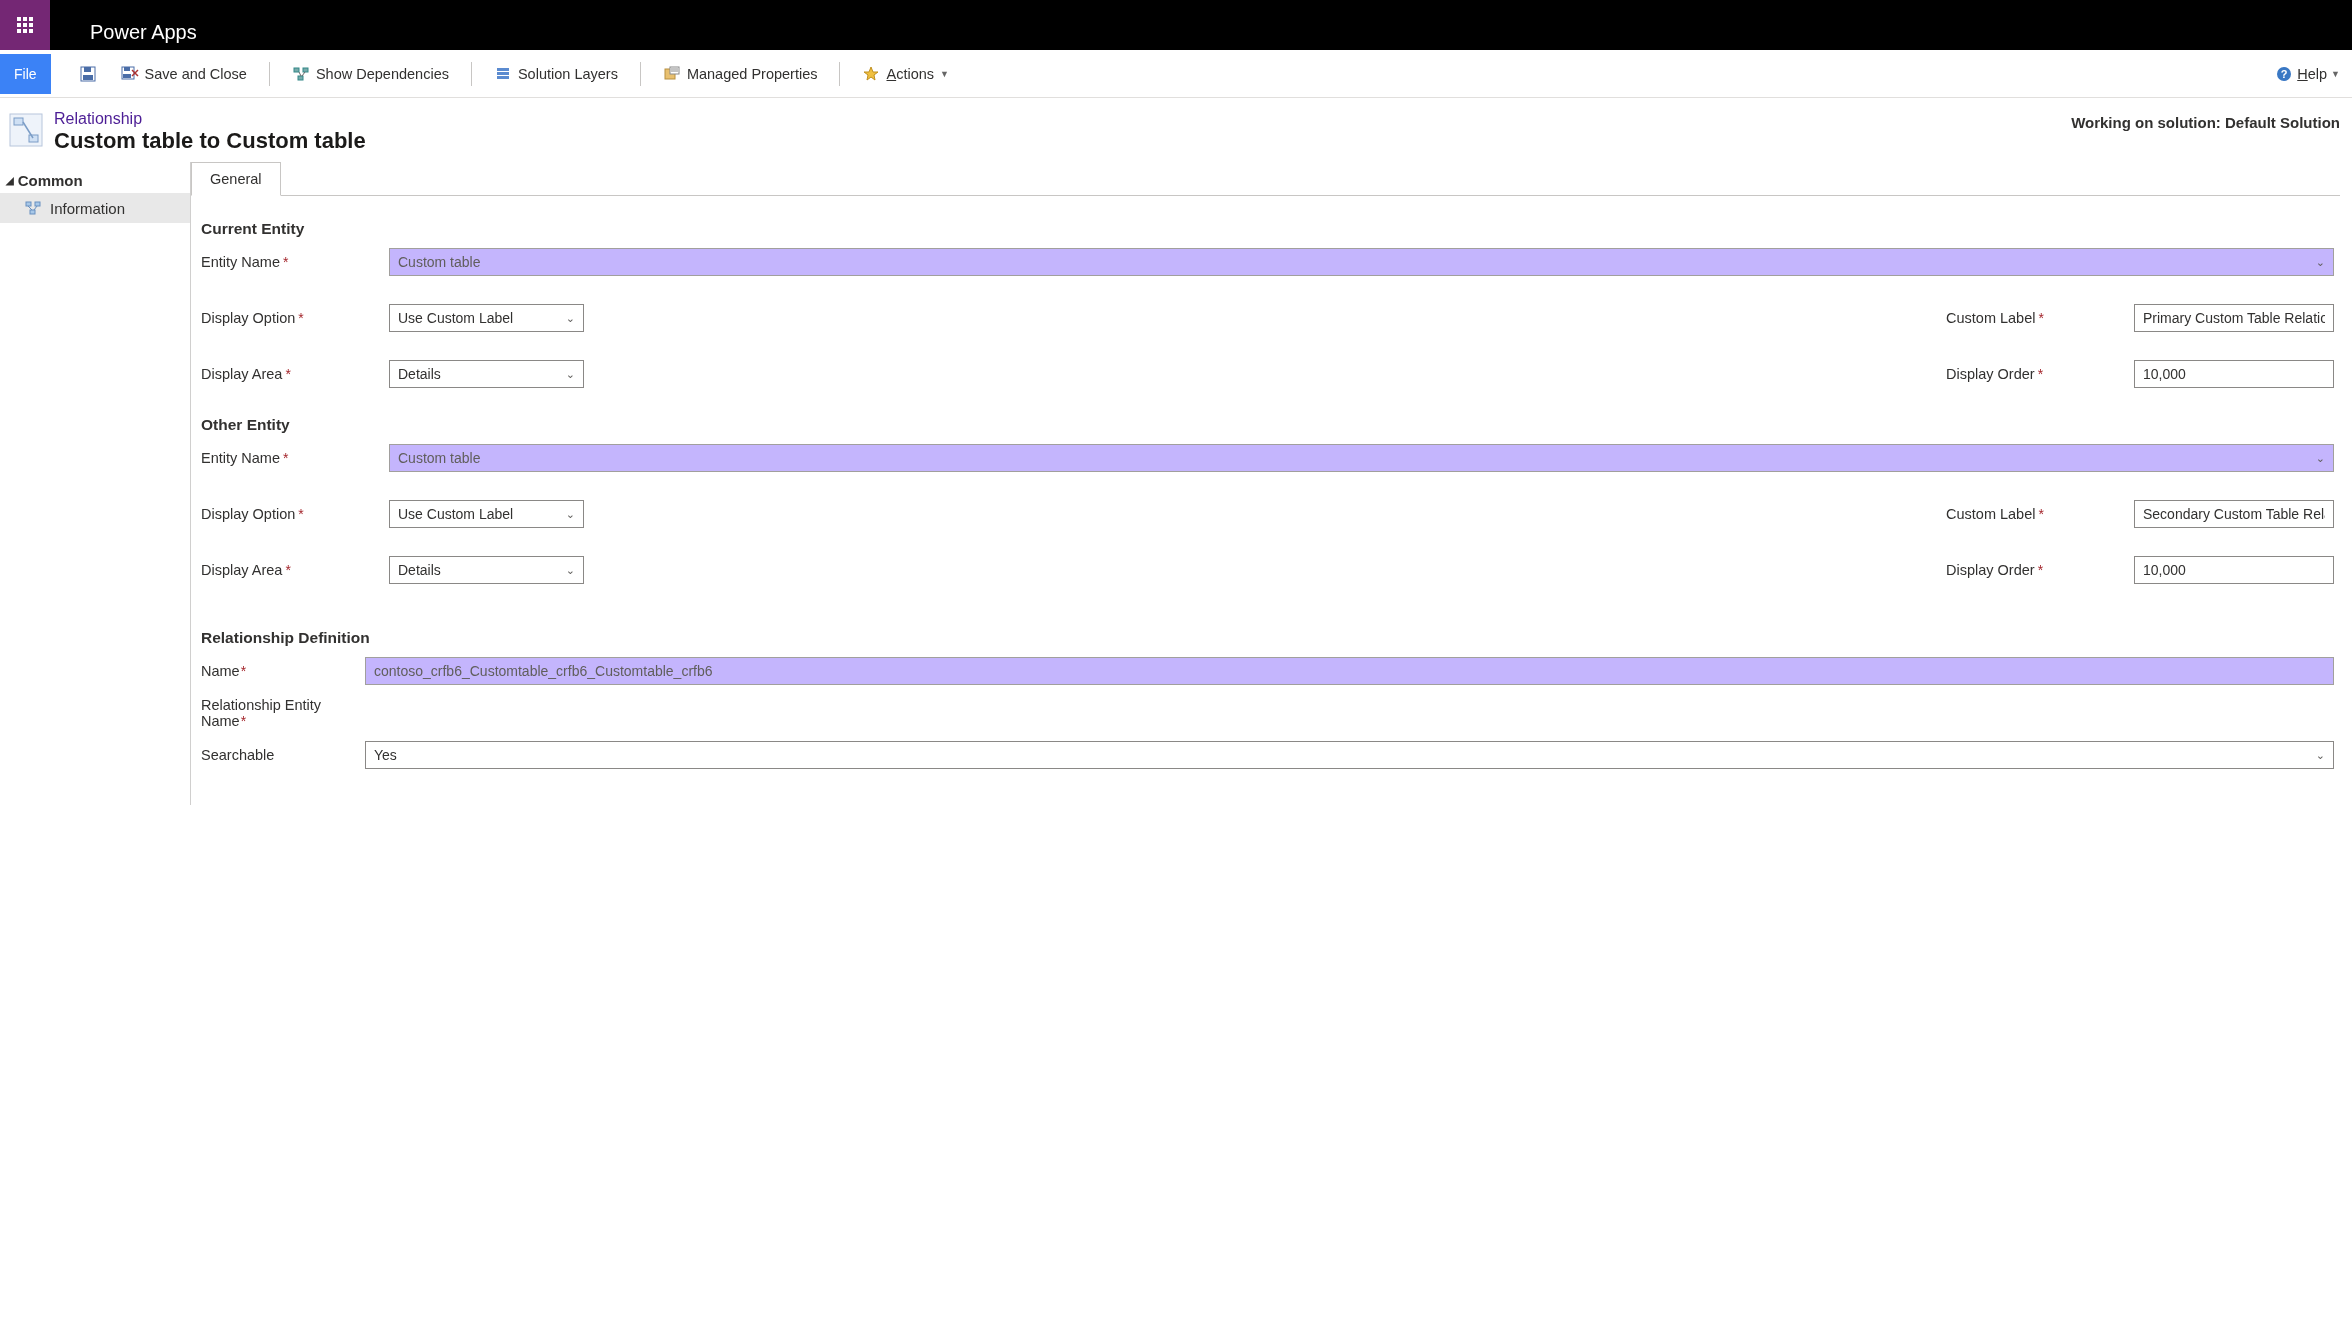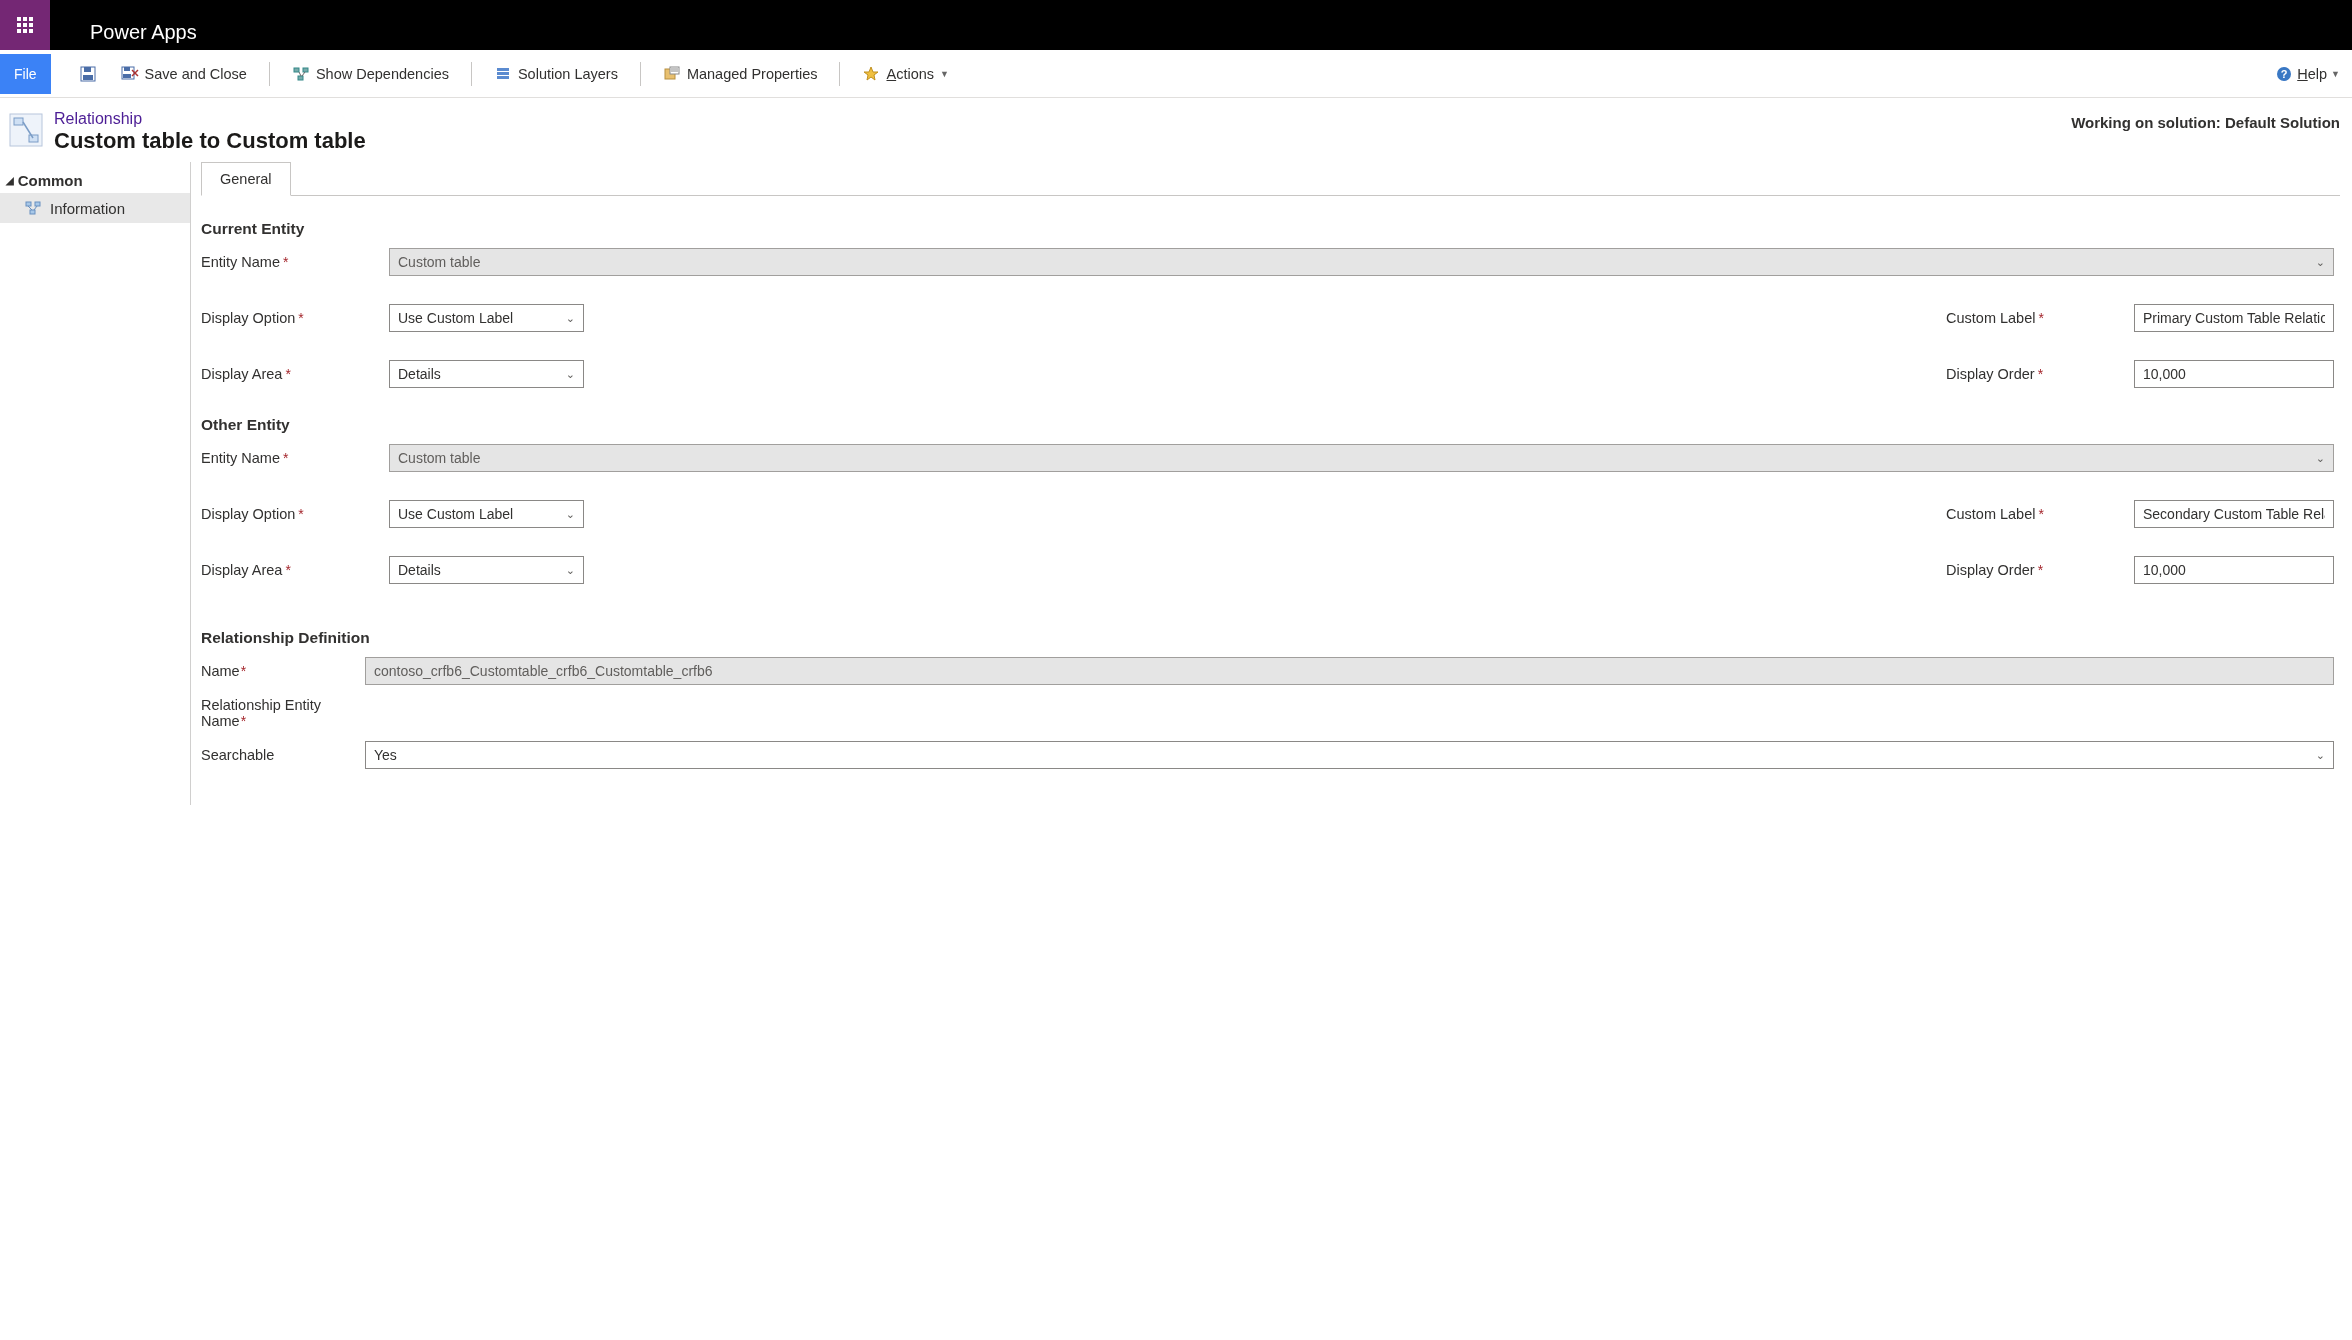--- a/index.html
+++ b/index.html
@@ -34,37 +34,37 @@
   .solution-label { margin-left: auto; font-weight: 700; font-size: 15px; padding-top: 4px; }
   
   
   .body-row { display: flex; }
   .sidebar { width: 190px; min-width: 190px; padding: 6px 0; }
   .tree-group { padding: 4px 8px 4px 6px; font-weight: 700; font-size: 15px; display:flex; align-items:center; gap:4px; cursor:pointer;}
   .tree-group .tri { font-size: 10px; }
   .tree-item { display: flex; align-items: center; gap: 8px; background: #e8e8e8; padding: 6px 8px 6px 24px; cursor: pointer; font-size: 15px; }
   
   .main-area { flex: 1; border-left: 1px solid #d0cfce; padding: 0 0 0 0; }
-  .tab-row { display: flex; margin-left: 10px; margin-top: -1px; }
+  .tab-row { display: flex; margin-top: -1px; }
   .tab { padding: 8px 18px; border: 1px solid #c8c6c4; border-bottom: none; background: #fff; position: relative; top: 1px; font-size: 14.5px; cursor:pointer;}
   .tab.active { border-bottom: 1px solid #fff; }
   .tab-underline { border-bottom: 1px solid #c8c6c4; margin-left: 10px; margin-right: 12px; }
   
   .form-area { padding: 12px 18px 24px 10px; }
   .section-head { font-weight: 700; font-size: 15.5px; margin: 12px 0 10px 0; }
   
   .form-grid { display: grid; grid-template-columns: 160px 195px 1fr 160px 200px; align-items: center; row-gap: 14px; column-gap: 4px; gap: 28px; }
   .form-grid .lbl { font-size: 14.5px; color: #323130; display:flex; align-items:center; gap:2px; }
   .req { color: #a4262c; font-size: 14px; margin-left:1px;}
   
   .dropdown-ctrl, .text-ctrl, .disabled-dropdown, .disabled-text {
     height: 28px; border: 1px solid #8a8886; padding: 0 8px; font-size: 14px; background: #fff;
     display: flex; align-items: center; justify-content: space-between; width: 100%;
   }
-  .disabled-dropdown, .disabled-text { background: #e5e5e5; color: #605e5c; border-color:#a19f9d;align-items:center;}
+  .disabled-dropdown, .disabled-text { background: #c4b5fd; color: #605e5c; border-color:#a19f9d;align-items:center;}
   .dropdown-ctrl .caret, .disabled-dropdown .caret { font-size: 11px; color: #605e5c; }
   .text-ctrl input, .disabled-text input { border:none; outline:none; width:100%; font-size:14px; background:transparent; color:inherit;}
   
   .full-span { grid-column: 2 / span 4; }
   .gap-col { grid-column: 3 / span 1; }
   
   
   .row2 { display:grid; grid-template-columns: 160px 1fr; align-items:center; column-gap:4px; margin-bottom:12px; }
   .row2 .lbl { font-size:14.5px; }
   .row2 .ctrl-wide { grid-column: 2 / span 1; }

